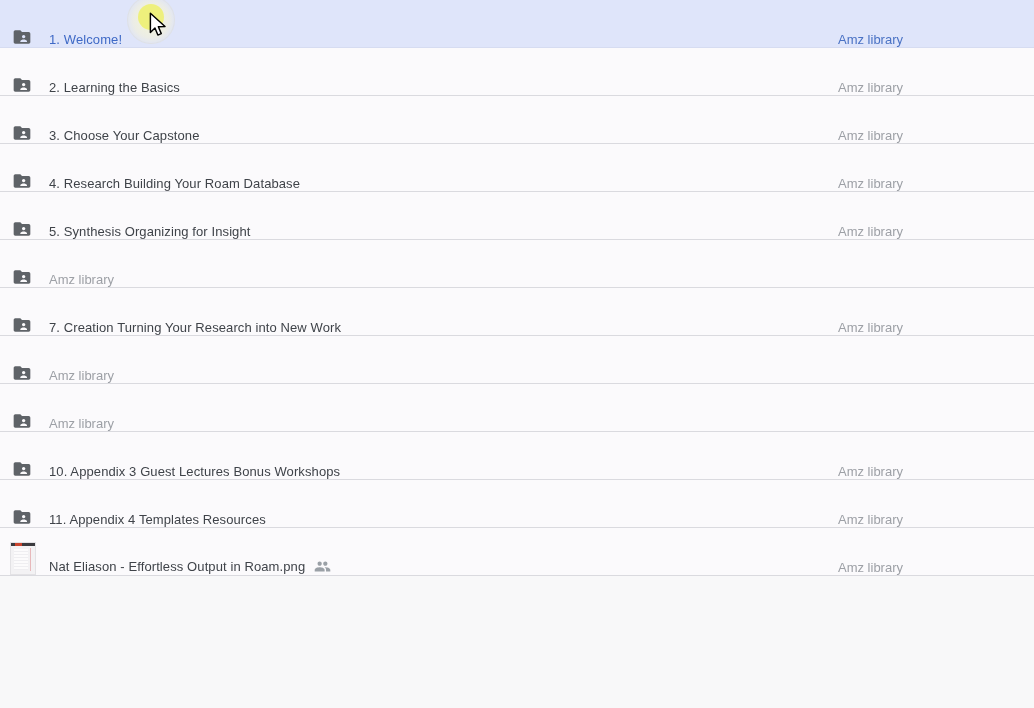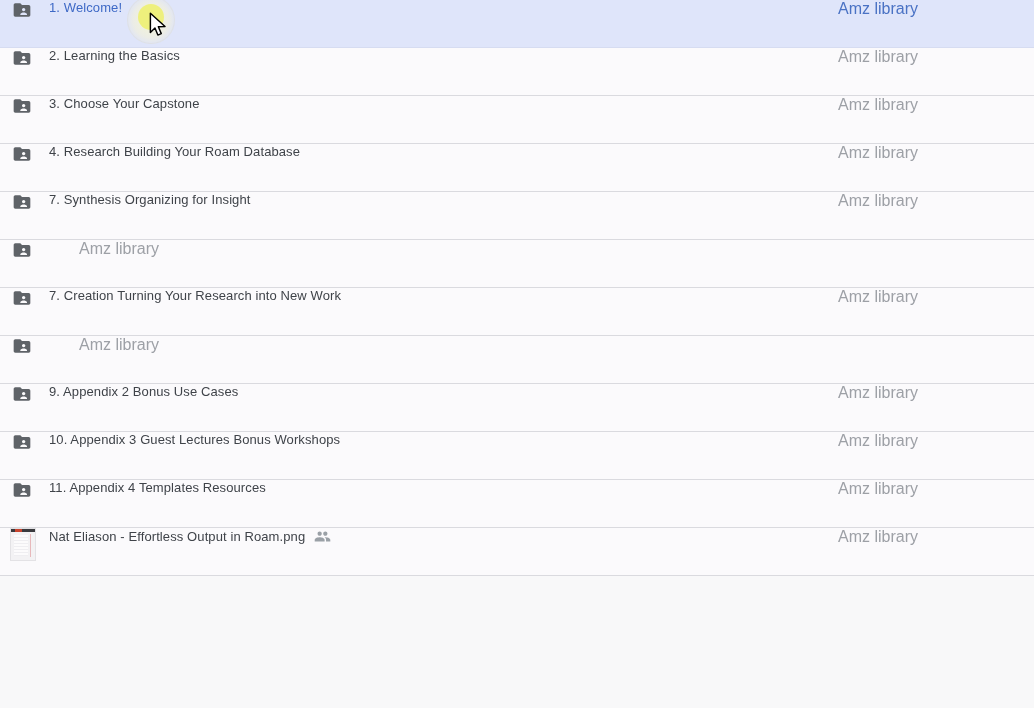--- a/index.html
+++ b/index.html
@@ -16,21 +16,21 @@
   * { margin: 0; padding: 0; box-sizing: border-box; }
   html, body { width: 1034px; height: 708px; overflow: hidden; }
   body {
     font-family: "Liberation Sans", "DejaVu Sans", sans-serif;
     background: var(--page-bg);
     position: relative;
   }
   .file-list { width: 1034px; background: var(--page-bg); }
   .row {
     display: flex;
-    align-items: flex-start;
+    align-items: flex-end;
     height: 48px;
     background: var(--row-bg);
     border-bottom: 1px solid var(--divider);
     cursor: default;
   }
   .row.selected { background: var(--selection-bg); border-bottom-color: #d6dcf1; }
   .icon-cell {
     width: 49px;
     padding-left: 12px;
     display: flex;
@@ -45,24 +45,23 @@
     font-size: 13px;
     color: var(--name-text);
     letter-spacing: 0.1px;
     white-space: nowrap;
     overflow: hidden;
   }
   .row.selected .name-cell { color: var(--selected-text); }
   .location-cell {
     width: 196px;
     flex: none;
-    font-size: 16px;
+    font-size: 13px;
     color: var(--location-text);
     white-space: nowrap;
-    margin-left: 30px;
   }
   .row.selected .location-cell { color: #4a72c4; }
   .shared-people { margin-left: 9px; display: inline-flex; align-items: center; }
   .thumb {
     width: 26px;
     height: 33px;
     background: #f3f2f4;
     border: 1px solid #e3e2e5;
     position: relative;
     overflow: hidden;
@@ -133,21 +132,21 @@
     <div class="name-cell">4. Research Building Your Roam Database</div>
     <div class="location-cell">Amz library</div>
   </div>
 
   <div class="row">
     <div class="icon-cell">
       <svg viewBox="0 0 24 24" width="20" height="20" fill="#5f6368">
           <path d="M20 6h-8l-2-2H4c-1.1 0-2 .9-2 2v12c0 1.1.9 2 2 2h16c1.1 0 2-.9 2-2V8c0-1.1-.9-2-2-2zm-6 3.5c1.1 0 2 .9 2 2s-.9 2-2 2-2-.9-2-2 .9-2 2-2zm4 8.5h-8v-1c0-1.33 2.67-2 4-2s4 .67 4 2v1z"></path>
         </svg>
     </div>
-    <div class="name-cell">7. Synthesis Organizing for Insight</div>
+    <div class="name-cell">5. Synthesis Organizing for Insight</div>
     <div class="location-cell">Amz library</div>
   </div>
 
   <div class="row">
     <div class="icon-cell">
       <svg viewBox="0 0 24 24" width="20" height="20" fill="#5f6368">
           <path d="M20 6h-8l-2-2H4c-1.1 0-2 .9-2 2v12c0 1.1.9 2 2 2h16c1.1 0 2-.9 2-2V8c0-1.1-.9-2-2-2zm-6 3.5c1.1 0 2 .9 2 2s-.9 2-2 2-2-.9-2-2 .9-2 2-2zm4 8.5h-8v-1c0-1.33 2.67-2 4-2s4 .67 4 2v1z"></path>
         </svg>
     </div>
     <div class="location-cell">Amz library</div>
@@ -171,21 +170,20 @@
     </div>
     <div class="location-cell">Amz library</div>
   </div>
 
   <div class="row">
     <div class="icon-cell">
       <svg viewBox="0 0 24 24" width="20" height="20" fill="#5f6368">
           <path d="M20 6h-8l-2-2H4c-1.1 0-2 .9-2 2v12c0 1.1.9 2 2 2h16c1.1 0 2-.9 2-2V8c0-1.1-.9-2-2-2zm-6 3.5c1.1 0 2 .9 2 2s-.9 2-2 2-2-.9-2-2 .9-2 2-2zm4 8.5h-8v-1c0-1.33 2.67-2 4-2s4 .67 4 2v1z"></path>
         </svg>
     </div>
-    <div class="name-cell">9. Appendix 2 Bonus Use Cases</div>
     <div class="location-cell">Amz library</div>
   </div>
 
   <div class="row">
     <div class="icon-cell">
       <svg viewBox="0 0 24 24" width="20" height="20" fill="#5f6368">
           <path d="M20 6h-8l-2-2H4c-1.1 0-2 .9-2 2v12c0 1.1.9 2 2 2h16c1.1 0 2-.9 2-2V8c0-1.1-.9-2-2-2zm-6 3.5c1.1 0 2 .9 2 2s-.9 2-2 2-2-.9-2-2 .9-2 2-2zm4 8.5h-8v-1c0-1.33 2.67-2 4-2s4 .67 4 2v1z"></path>
         </svg>
     </div>
     <div class="name-cell">10. Appendix 3 Guest Lectures Bonus Workshops</div>

